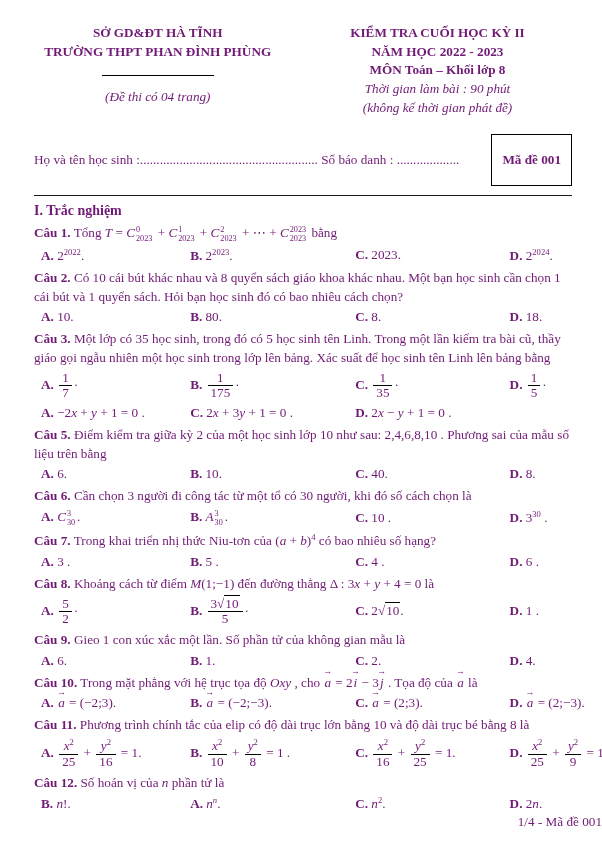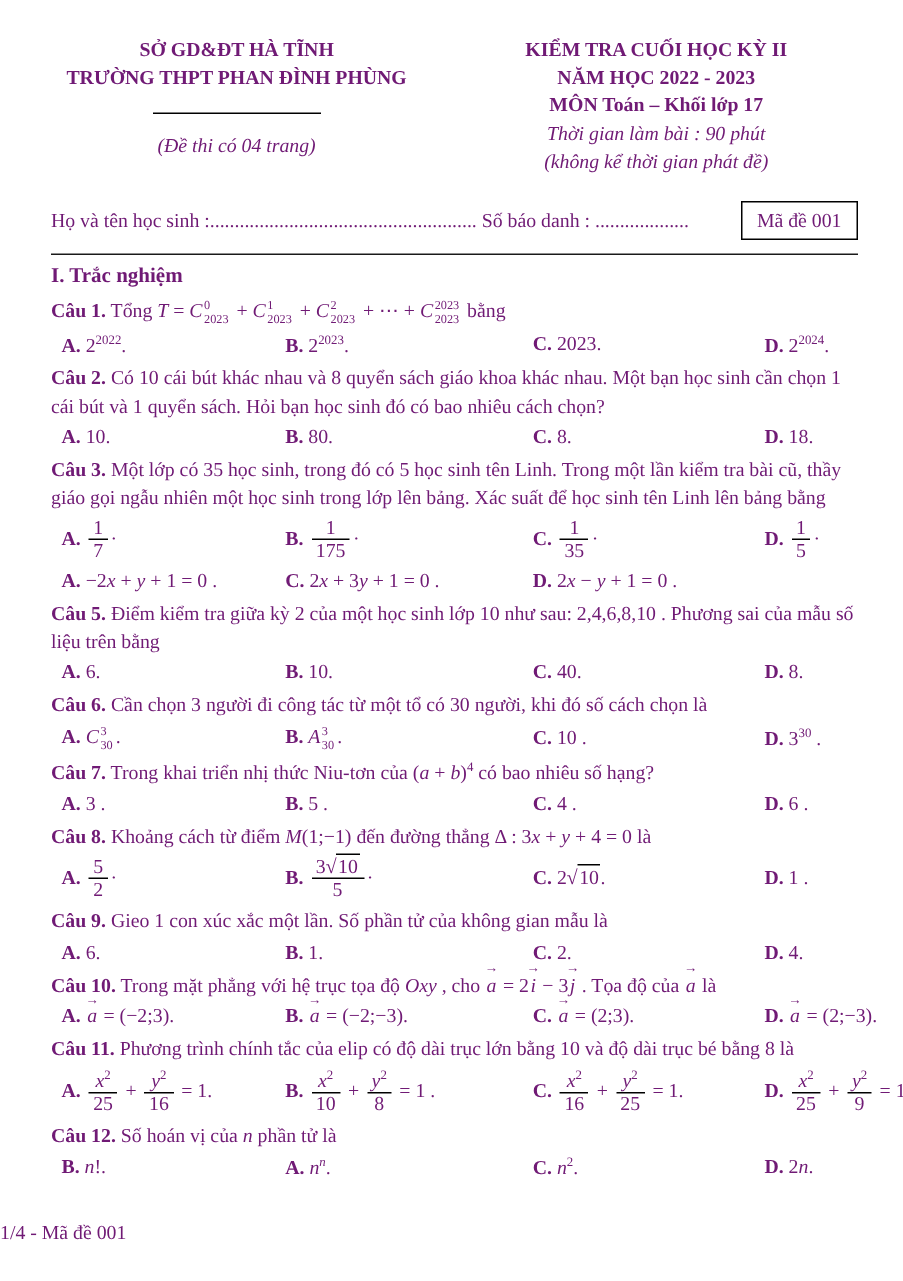--- a/index.html
+++ b/index.html
@@ -15,57 +15,57 @@
   .h-left{width:46%;text-align:center;}
   .h-left .b1,.h-left .b2{font-weight:bold;}
   .h-rule{width:112px;border-top:1.6px solid #000;margin:14px auto 12px;}
   .h-note{font-style:italic;}
   .h-right{width:50%;text-align:center;}
   .h-right .b1,.h-right .b2,.h-right .b3{font-weight:bold;}
   .h-right .i1,.h-right .i2{font-style:italic;}
   
   .info-row{display:flex;align-items:center;margin-top:16px;}
   .info-text{white-space:nowrap;overflow:hidden;flex:1 1 auto;}
-  .code-box{flex:0 0 auto;border:1.4px solid #000;font-weight:normal;padding:3px 10px;margin-left:8px;}
+  .code-box{flex:0 0 auto;border:1.4px solid #000;font-weight:bold;padding:16px 10px;margin-left:8px;}
   .rule{border:none;border-top:1.9px solid #1a1a1a;margin:9px 0 5px;}
   
   .section-title{font-weight:bold;font-size:14px;margin:4px 0 3px;}
   .question{margin-bottom:1px;}
   .stem{margin-top:3px;}
   .options{display:grid;grid-template-columns:23% 26% 24% 27%;padding-left:7px;margin:2px 0 1px;align-items:center;gap:27px;}
   .opt{white-space:nowrap;}
   
   sup{font-size:0.65em;}
   .frac{display:inline-block;vertical-align:middle;text-align:center;line-height:1.12;margin:1px 2px;}
   .frac .num{display:block;border-bottom:1px solid #000;padding:0 3px;}
   .frac .den{display:block;padding:0 3px;}
   .ss{display:inline-block;text-align:left;font-size:0.62em;line-height:1.08;vertical-align:-0.45em;margin:0 2px 0 1px;}
   .ss .t,.ss .b{display:block;}
   .vec{display:inline-block;position:relative;padding:0 1px;}
   .vec::after{content:"\2192";position:absolute;left:50%;transform:translateX(-50%);top:-0.72em;font-size:0.68em;line-height:1;}
   .sqrt .rad{border-top:1px solid #000;padding:0 1px;}
   
-  .footer{position:absolute;left:0;right:0;bottom:22px;text-align:left;}
+  .footer{position:absolute;left:0;right:0;bottom:22px;text-align:right;}
 </style>
 </head>
 <body>
 
 <div class="page">
 
   <div class="header">
     <div class="h-left">
       <div class="b1">SỞ GD&amp;ĐT HÀ TĨNH</div>
       <div class="b2">TRƯỜNG THPT PHAN ĐÌNH PHÙNG</div>
       <div class="h-rule"></div>
       <div class="h-note">(Đề thi có 04 trang)</div>
     </div>
     <div class="h-right">
       <div class="b1">KIỂM TRA CUỐI HỌC KỲ II</div>
       <div class="b2">NĂM HỌC 2022 - 2023</div>
-      <div class="b3">MÔN Toán – Khối lớp 17</div>
+      <div class="b3">MÔN Toán – Khối lớp 8</div>
       <div class="i1">Thời gian làm bài : 90 phút</div>
       <div class="i2">(không kể thời gian phát đề)</div>
     </div>
   </div>
 
   <div class="info-row">
     <span class="info-text">Họ và tên học sinh :...................................................... Số báo danh : ...................</span>
     <span class="code-box">Mã đề 001</span>
   </div>
 

